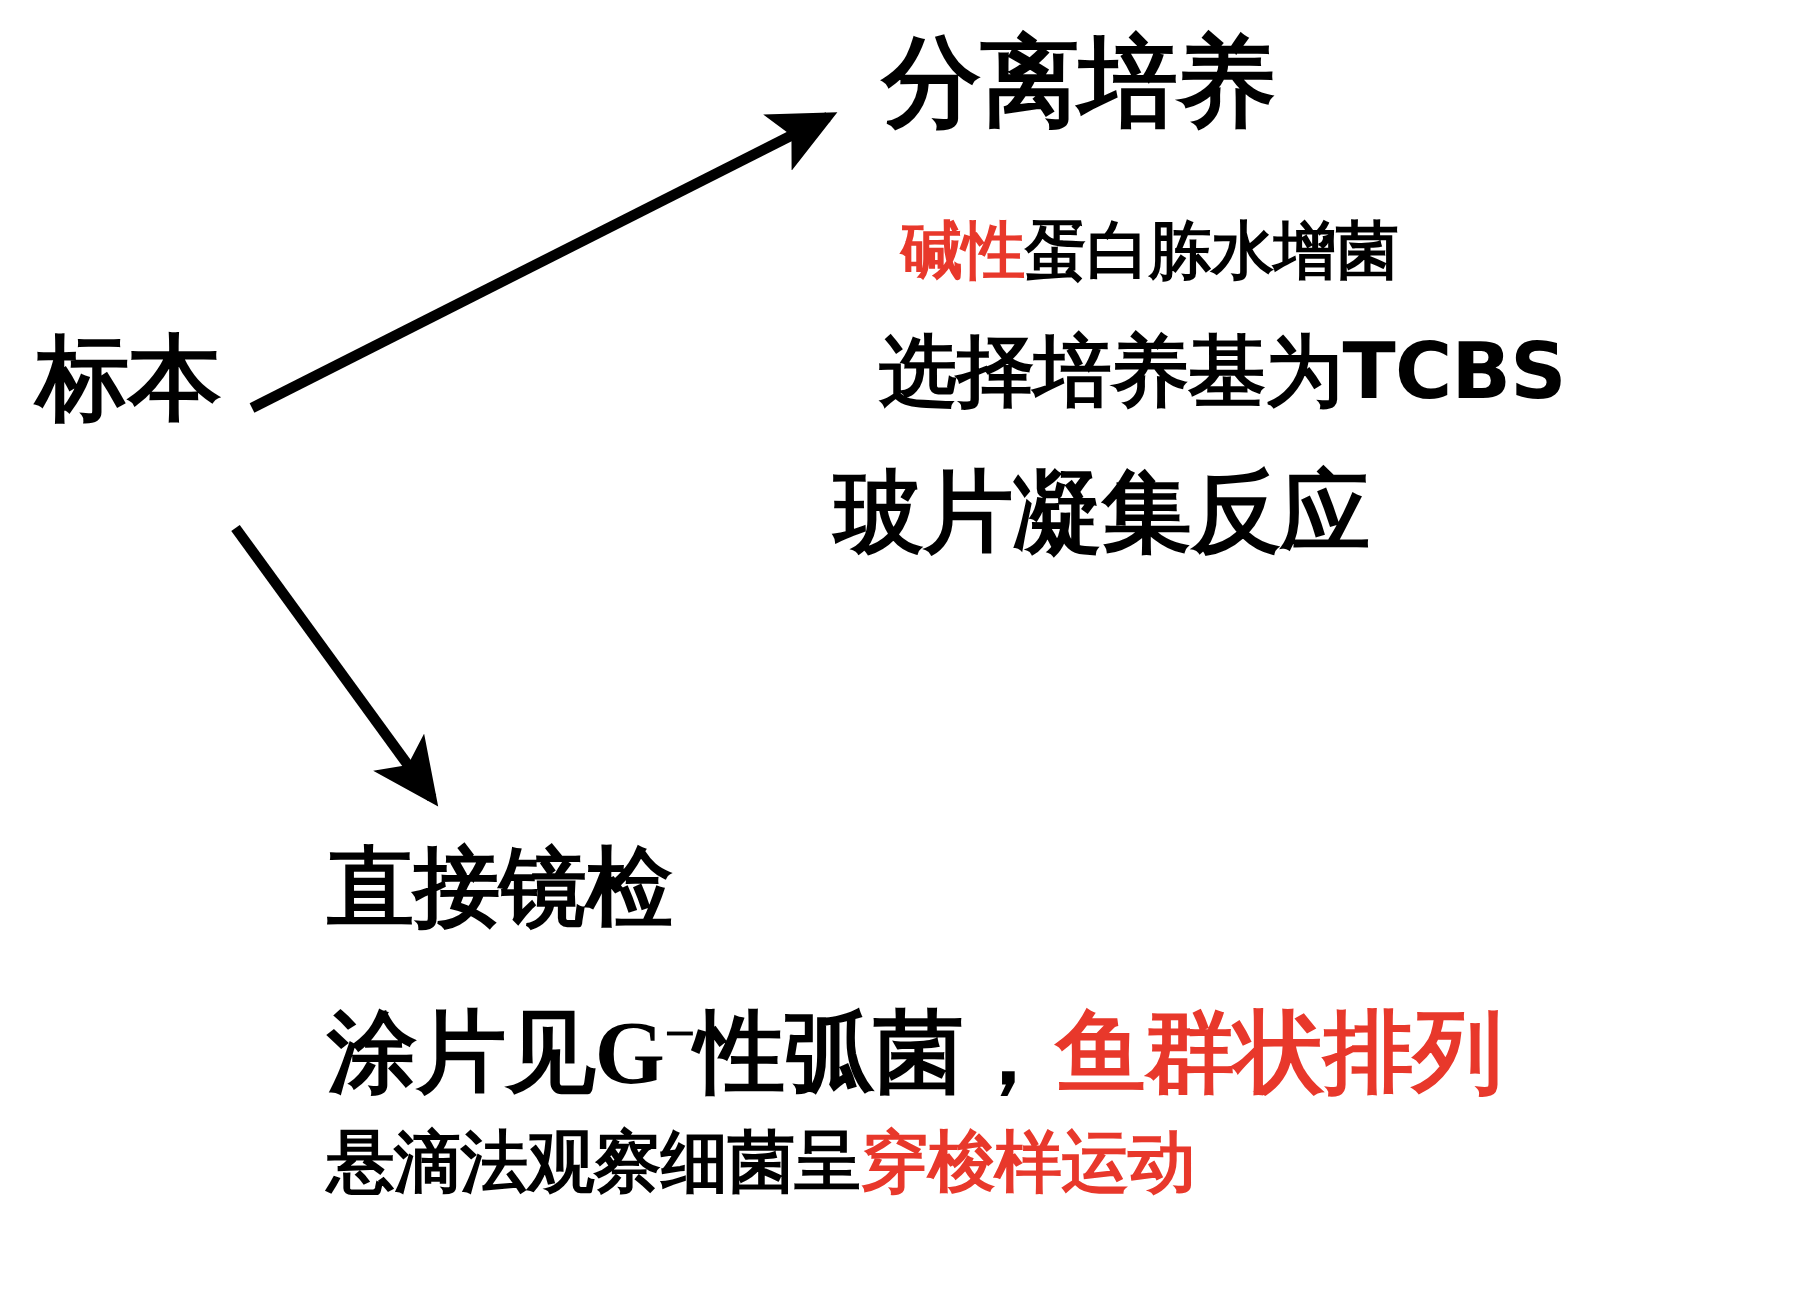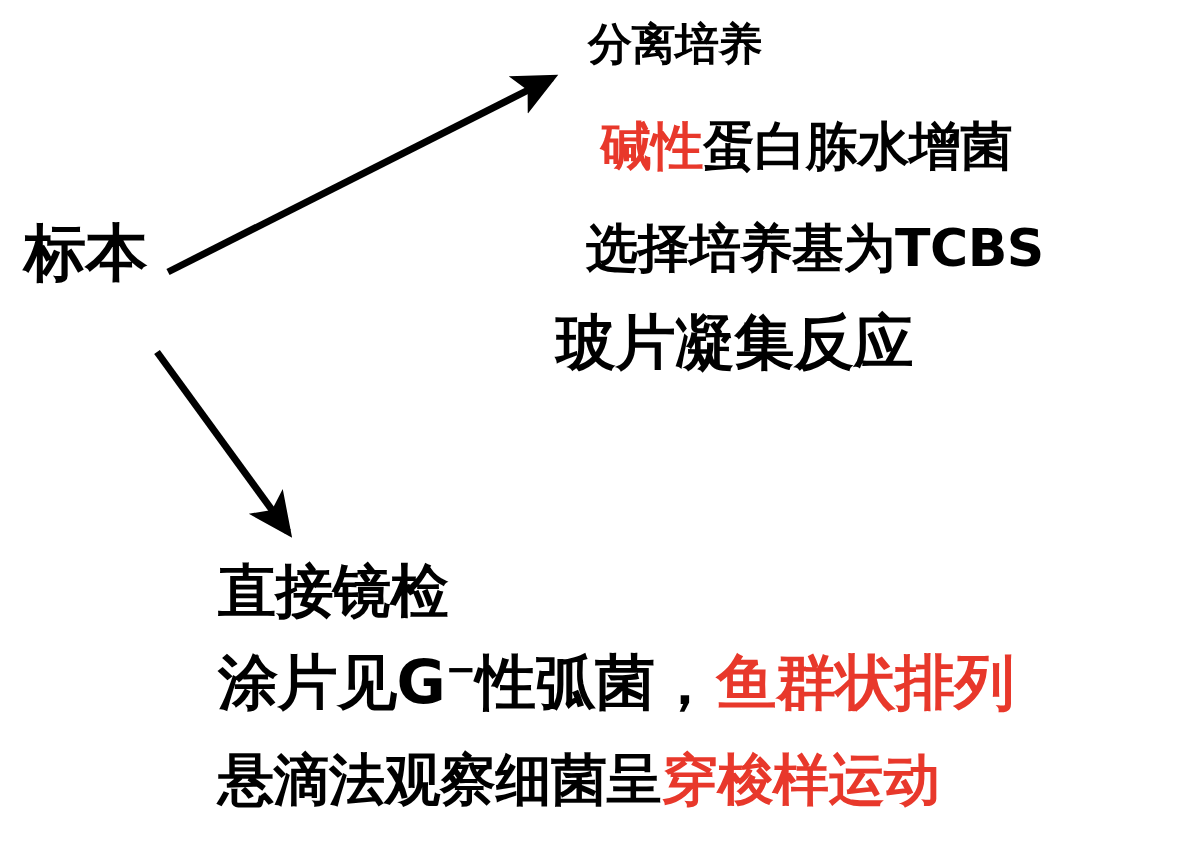--- a/index.html
+++ b/index.html
@@ -42,53 +42,54 @@
     left: 24px;
     top: 222px;
     font-size: 62px;
     font-family: Liberation Serif, serif;
   }
 
   
   #branch-a-title {
     left: 588px;
     top: 22px;
-    font-size: 44px;
+    font-size: 66px;
   }
   #branch-a-l1 {
     left: 600px;
-    top: 120px;
-    font-size: 52px;
+    top: 146px;
+    font-size: 42px;
   }
   #branch-a-l2 {
     left: 586px;
     top: 222px;
     font-size: 52px;
   }
   #branch-a-l3 {
     left: 556px;
     top: 312px;
     font-size: 60px;
   }
 
   
   #branch-b-title {
     left: 218px;
     top: 562px;
     font-size: 58px;
   }
   #branch-b-l1 {
     left: 218px;
-    top: 652px;
+    top: 672px;
     font-size: 60px;
+    font-family: Liberation Serif, serif;
   }
   #branch-b-l2 {
     left: 218px;
     top: 752px;
-    font-size: 56px;
+    font-size: 45px;
   }
   .sup {
     font-size: 0.62em;
     vertical-align: super;
     line-height: 0;
   }
   .comma {
     letter-spacing: 2px;
   }
 </style>

